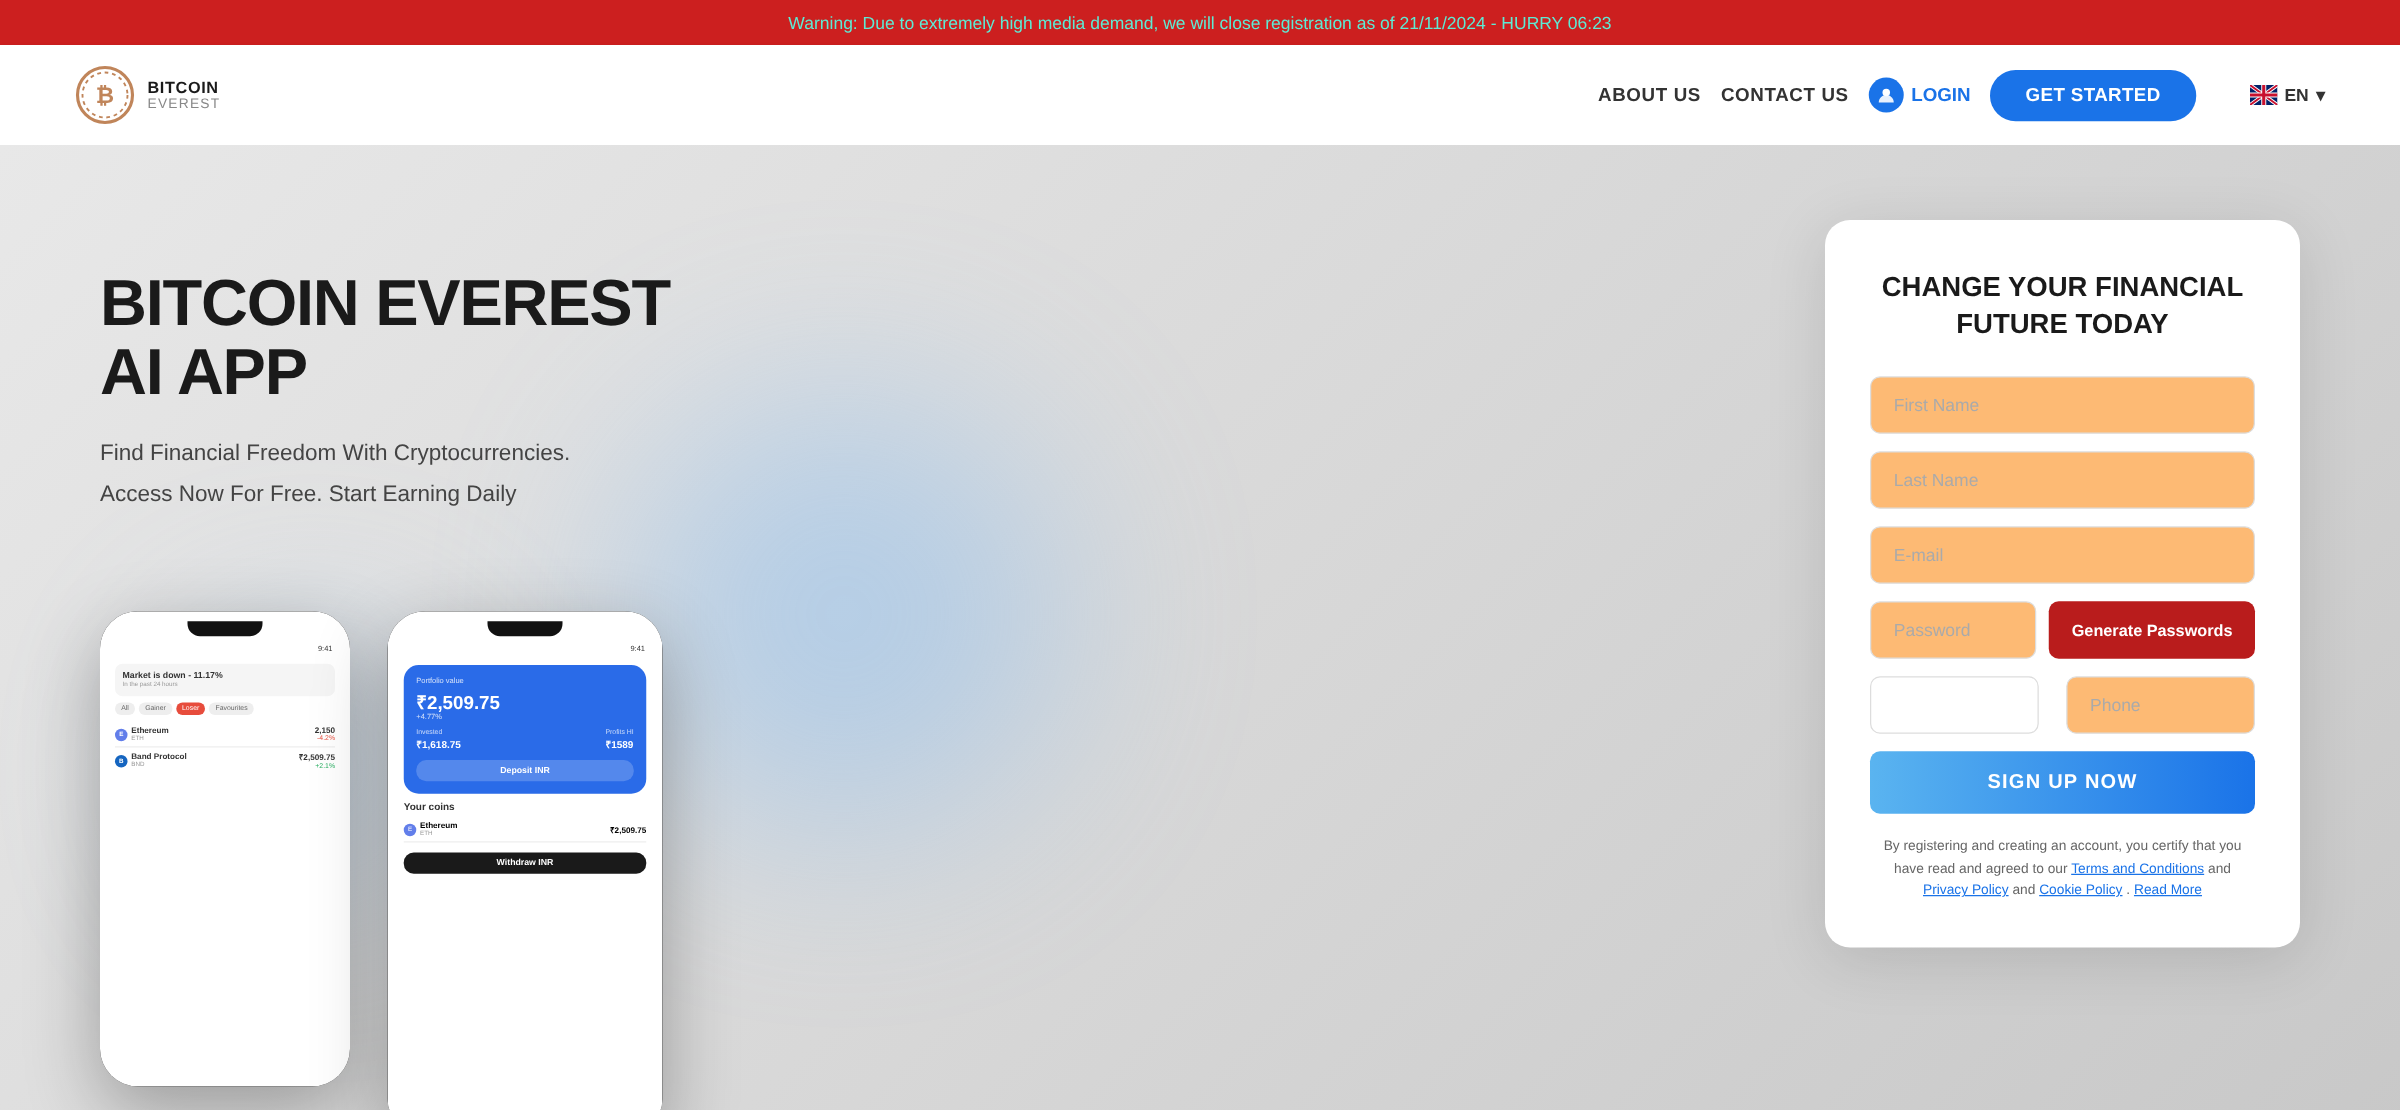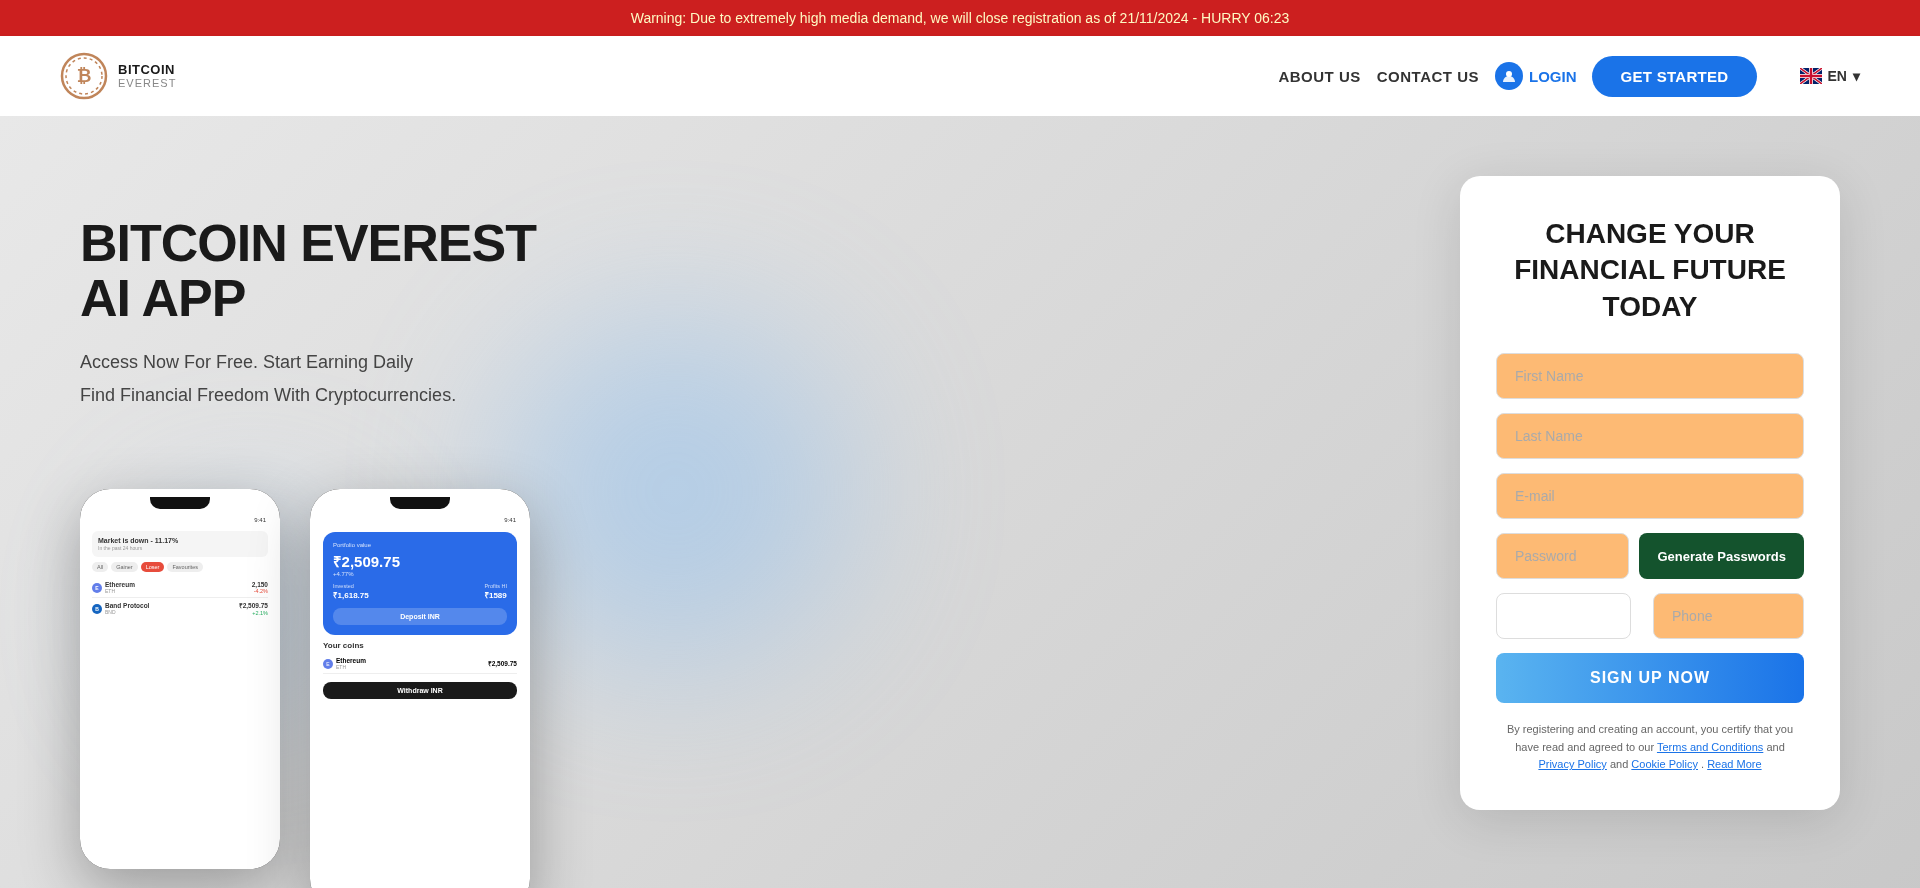--- a/index.html
+++ b/index.html
@@ -1,21 +1,21 @@
 <!DOCTYPE html>
 <html><head>
   <meta charset="utf-8">
   <style>
     * { margin: 0; padding: 0; box-sizing: border-box; }
     body { font-family: 'Arial', sans-serif; background: #f0f0f0; min-height: 888px; overflow-x: hidden; }
 
     
     .top-banner {
       background: #cc1f1f;
-      color: #fef9c3;
+      color: #5eead4;
       text-align: center;
       padding: 10px 20px;
       font-size: 14px;
       font-weight: 500;
     }
 
     
     .navbar {
       background: #fff;
       display: flex;
@@ -211,42 +211,42 @@
       padding: 40px 36px 36px 36px;
       box-shadow: 0 10px 50px rgba(0,0,0,0.12);
       position: relative;
       z-index: 10;
       margin-left: 40px;
       flex-shrink: 0;
       align-self: flex-start;
       margin-top: 0;
     }
     .form-title {
-      font-size: 28px;
+      font-size: 22px;
       font-weight: 900;
       color: #1a1a1a;
       text-align: center;
       margin-bottom: 28px;
       line-height: 1.3;
       text-transform: uppercase;
     }
     .form-input {
       width: 100%;
       padding: 14px 18px;
       border: 1.5px solid #ddd;
       border-radius: 8px;
       font-size: 14px;
       color: #333;
       margin-bottom: 14px;
       outline: none;
       background: #fdba74;
     }
     .form-input::placeholder { color: #aaa; }
     .generate-btn {
-      background: #14532d;
+      background: #b91c1c;
       color: #fff;
       border: none;
       border-radius: 8px;
       padding: 14px 18px;
       font-size: 13px;
       font-weight: 700;
       cursor: pointer;
       white-space: nowrap;
       flex-shrink: 0;
     }
@@ -353,22 +353,22 @@
 <section class="hero">
 
   <div class="glow-blob glow-blob-1"></div>
   <div class="glow-blob glow-blob-2"></div>
 
   <div class="hero-left">
     <h1 class="hero-title">
       <span>BITCOIN EVEREST</span><br>
       <span>AI APP</span>
     </h1>
+    <p class="hero-subtitle">Find Financial Freedom With Cryptocurrencies.</p>
     <p class="hero-subtitle">Access Now For Free. Start Earning Daily</p>
-    <p class="hero-subtitle">Find Financial Freedom With Cryptocurrencies.</p>
 
     <div style="display:flex; align-items:flex-end; gap:30px; margin-top:80px; position:relative; z-index:2;">
 
       <div class="phone-mock phone-mock-1">
         <div class="phone-screen" style="background:#fff;">
           <div class="phone-notch"></div>
           <div class="phone-time" style="text-align:right; font-size:6px; padding:0 6px 4px 0;">9:41</div>
           <div style="padding:4px;">
             <div style="background:#f5f5f5; border-radius:6px; padding:6px; margin-bottom:5px;">
               <div style="font-size:7px; font-weight:700; color:#333; margin-bottom:1px;">Market is down - 11.17%</div>

